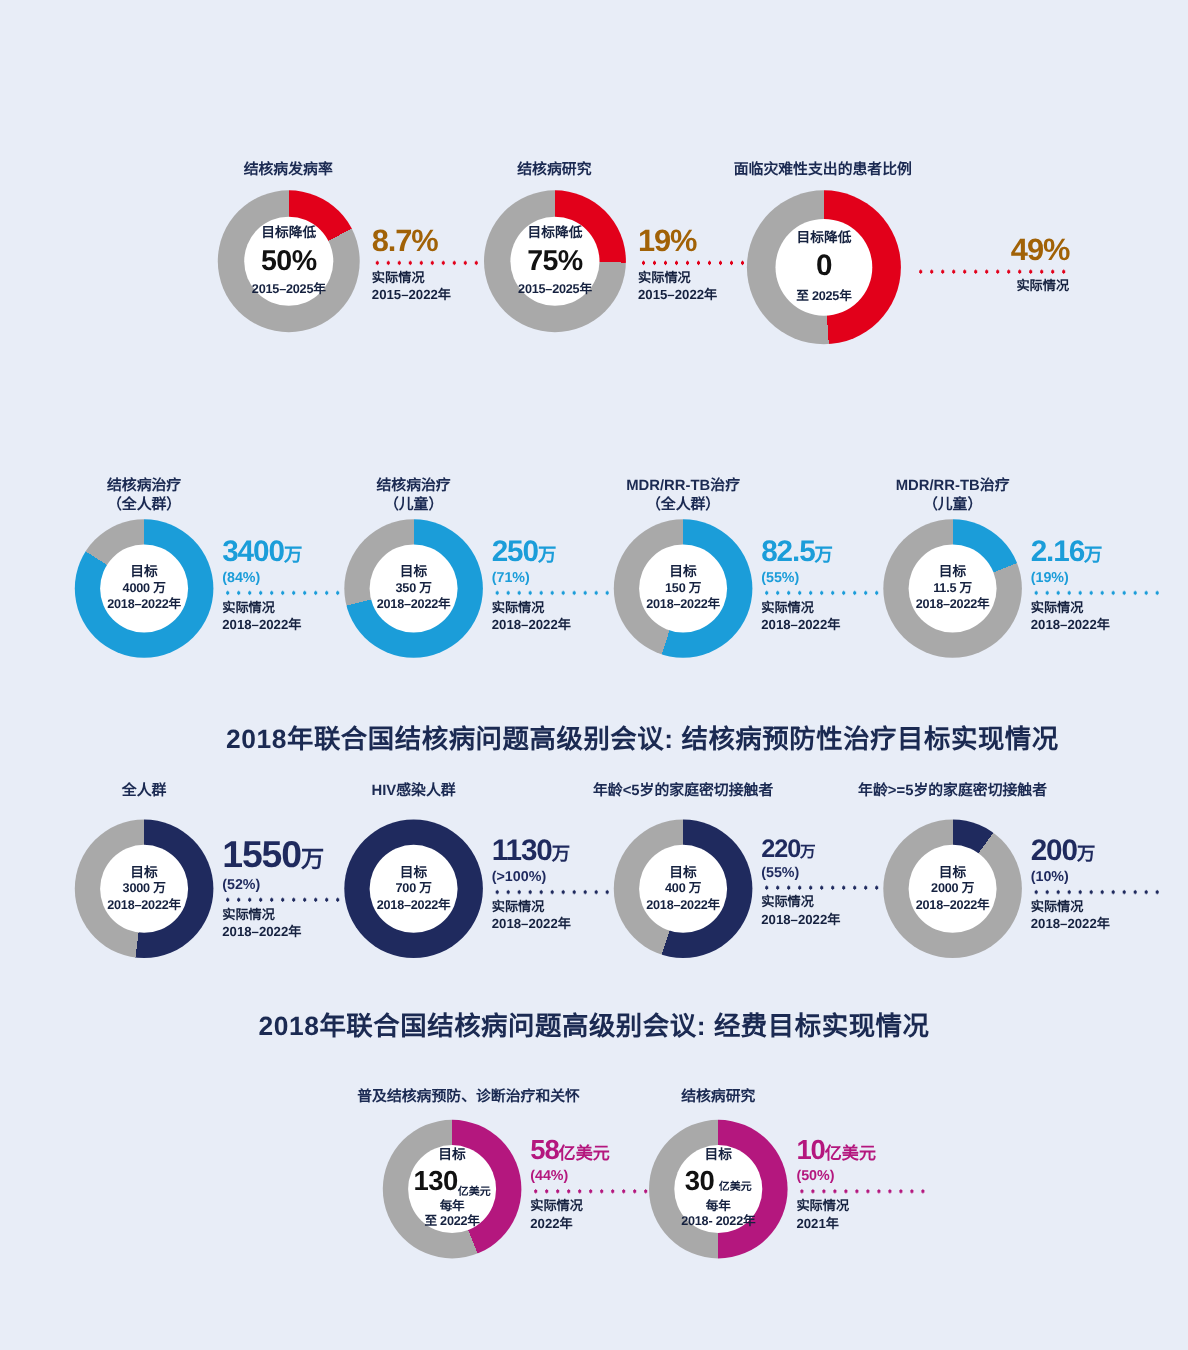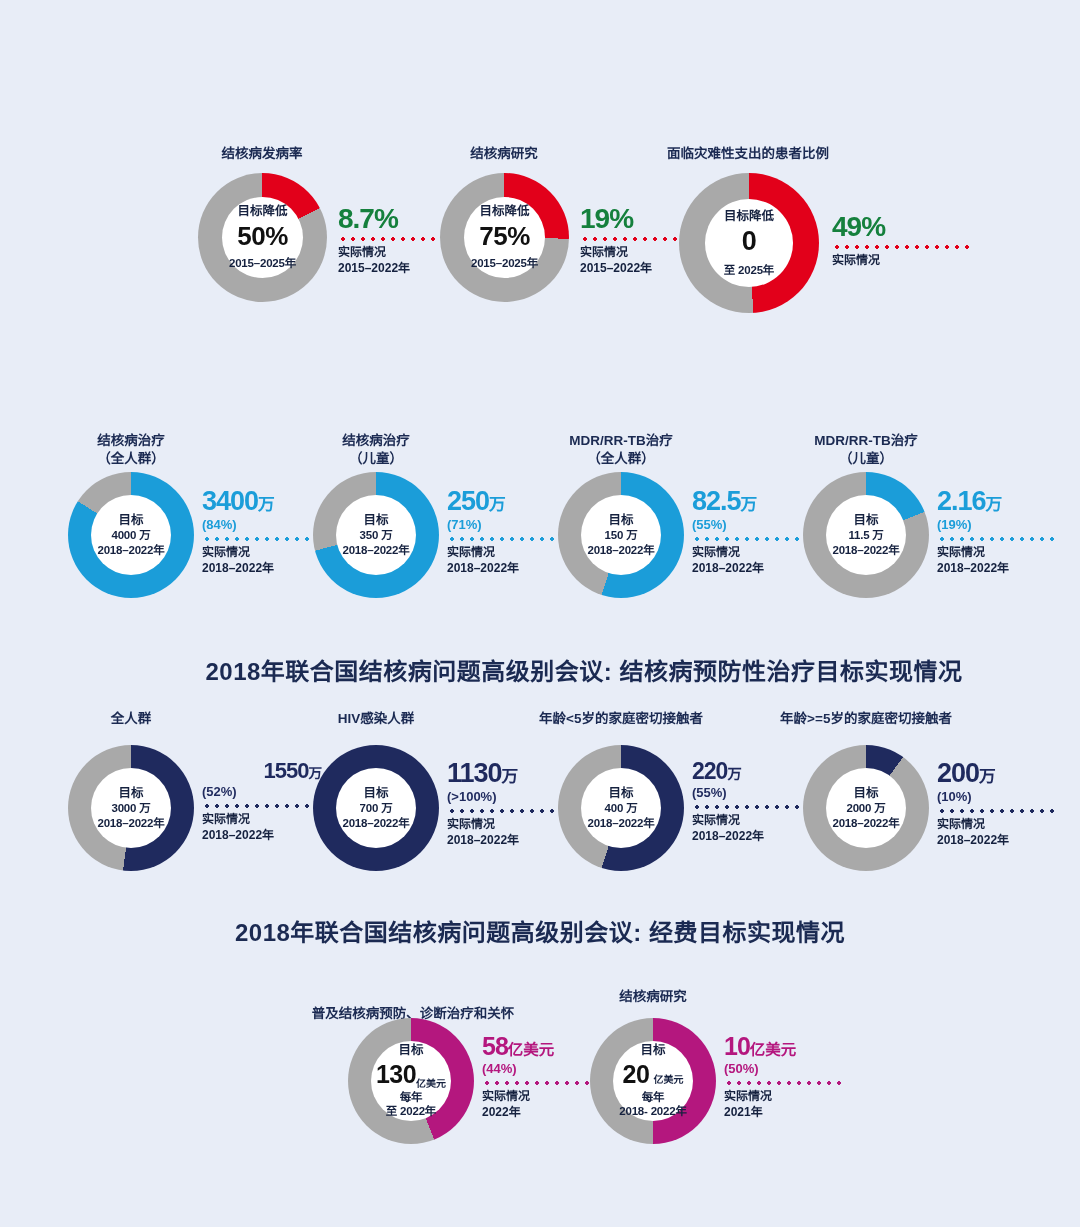--- a/index.html
+++ b/index.html
@@ -79,21 +79,21 @@
     height:4px;margin:4px 0 3px 0;
     background-repeat:repeat-x;
     background-size:10px 4px;
   }
   .callout .act{
     font-size:12px;font-weight:bold;color:#15213f;line-height:1.35;
     white-space:nowrap;
   }
 
   
-  .red   .val,.red   .pct{color:#15803d;}
+  .red   .val,.red   .pct{color:#a16207;}
   .blue  .val,.blue  .pct{color:#1b9dd9;}
   .navy  .val,.navy  .pct{color:#1f2a5e;}
   .mag   .val,.mag   .pct{color:#b4177e;}
   .red  .dotline{background-image:radial-gradient(circle,#e2001a 1.6px,transparent 1.8px);}
   .blue .dotline{background-image:radial-gradient(circle,#1b9dd9 1.6px,transparent 1.8px);}
   .navy .dotline{background-image:radial-gradient(circle,#1f2a5e 1.6px,transparent 1.8px);}
   .mag  .dotline{background-image:radial-gradient(circle,#b4177e 1.6px,transparent 1.8px);}
 </style>
 </head>
 <body>
@@ -134,21 +134,21 @@
   </div>
 
   <div class="cluster" style="left:672px;top:145px;width:300px;height:175px;">
     <div class="cap" style="left:76px;top:0;">面临灾难性支出的患者比例</div>
     <div class="donut" style="left: 7px; top: 28px; width: 140px; height: 140px; background: conic-gradient(rgb(226, 0, 26) 0deg, rgb(226, 0, 26) 176.4deg, rgb(169, 169, 169) 176.4deg, rgb(169, 169, 169) 360deg);"></div>
     <div class="hole" style="left:33px;top:54px;width:88px;height:88px;">
       <div class="lbl">目标降低</div>
       <div class="big" style="font-size:27px;">0</div>
       <div class="sub" style="margin-top:4px;">至 2025年</div>
     </div>
-    <div class="callout red" style="left:160px;top:68px;width:140px;">
+    <div class="callout red" style="left:160px;top:68px;width:140px;text-align:right;">
       <div class="val" style="font-size:28px;">49%</div>
       <div class="dotline"></div>
       <div class="act">实际情况</div>
     </div>
   </div>
 
 
   <div class="cluster" style="left:68px;top:432px;width:245px;height:165px;">
     <div class="cap" style="left:63px;top:0;">
       <div>结核病治疗</div>
@@ -233,21 +233,21 @@
 
   <div class="cluster" style="left:68px;top:710px;width:245px;height:165px;">
     <div class="cap" style="left:63px;top:0;">全人群</div>
     <div class="donut" style="left: 0px; top: 35px; width: 126px; height: 126px; background: conic-gradient(rgb(31, 42, 94) 0deg, rgb(31, 42, 94) 187.2deg, rgb(169, 169, 169) 187.2deg, rgb(169, 169, 169) 360deg);"></div>
     <div class="hole" style="left:23px;top:58px;width:80px;height:80px;">
       <div class="lbl">目标</div>
       <div class="sub">3000 万</div>
       <div class="sub">2018–2022年</div>
     </div>
     <div class="callout navy" style="left:134px;top:50px;width:120px;">
-      <div class="val" style="font-size:22px;text-align:right;"><span>1550</span><span class="suffix">万</span></div>
+      <div class="val" style="font-size:34px;"><span>1550</span><span class="suffix">万</span></div>
       <div class="pct">(52%)</div>
       <div class="dotline"></div>
       <div class="act">实际情况</div>
       <div class="act">2018–2022年</div>
     </div>
   </div>
 
   <div class="cluster" style="left:313px;top:710px;width:245px;height:165px;">
     <div class="cap" style="left:63px;top:0;">HIV感染人群</div>
     <div class="donut" style="left: 0px; top: 35px; width: 126px; height: 126px; background: rgb(31, 42, 94);"></div>
@@ -295,21 +295,21 @@
       <div class="pct">(10%)</div>
       <div class="dotline"></div>
       <div class="act">实际情况</div>
       <div class="act">2018–2022年</div>
     </div>
   </div>
 
   <div class="section-title" style="top:913px;">2018年联合国结核病问题高级别会议: 经费目标实现情况</div>
 
   <div class="cluster" style="left:348px;top:988px;width:250px;height:165px;">
-    <div class="cap" style="left:65px;top:0;margin-top:17px;">普及结核病预防、诊断治疗和关怀</div>
+    <div class="cap" style="left:78px;top:0;">普及结核病预防、诊断治疗和关怀</div>
     <div class="donut" style="left: 0px; top: 30px; width: 126px; height: 126px; background: conic-gradient(rgb(180, 23, 126) 0deg, rgb(180, 23, 126) 158.4deg, rgb(169, 169, 169) 158.4deg, rgb(169, 169, 169) 360deg);"></div>
     <div class="hole" style="left:23px;top:53px;width:80px;height:80px;">
       <div class="lbl">目标</div>
       <div style="display:flex;align-items:flex-end;justify-content:center;">
         <span class="big" style="font-size:25px;">130</span>
           <span class="unit">亿美元</span>
       </div>
       <div class="sub">每年</div>
       <div class="sub">至 2022年</div>
     </div>
@@ -321,21 +321,21 @@
       <div class="act">2022年</div>
     </div>
   </div>
 
   <div class="cluster" style="left:590px;top:988px;width:250px;height:165px;">
     <div class="cap" style="left:63px;top:0;">结核病研究</div>
     <div class="donut" style="left: 0px; top: 30px; width: 126px; height: 126px; background: conic-gradient(rgb(180, 23, 126) 0deg, rgb(180, 23, 126) 180deg, rgb(169, 169, 169) 180deg, rgb(169, 169, 169) 360deg);"></div>
     <div class="hole" style="left:23px;top:53px;width:80px;height:80px;">
       <div class="lbl">目标</div>
       <div style="display:flex;align-items:baseline;justify-content:center;">
-        <span class="big" style="font-size:25px;">20</span>
+        <span class="big" style="font-size:25px;">30</span>
           <span class="unit" style="margin-left:4px;">亿美元</span>
       </div>
       <div class="sub">每年</div>
       <div class="sub">2018- 2022年</div>
     </div>
     <div class="callout mag" style="left:134px;top:46px;width:120px;">
       <div class="val" style="font-size:25px;"><span>10</span><span class="suffix">亿美元</span></div>
       <div class="pct">(50%)</div>
       <div class="dotline"></div>
       <div class="act">实际情况</div>

